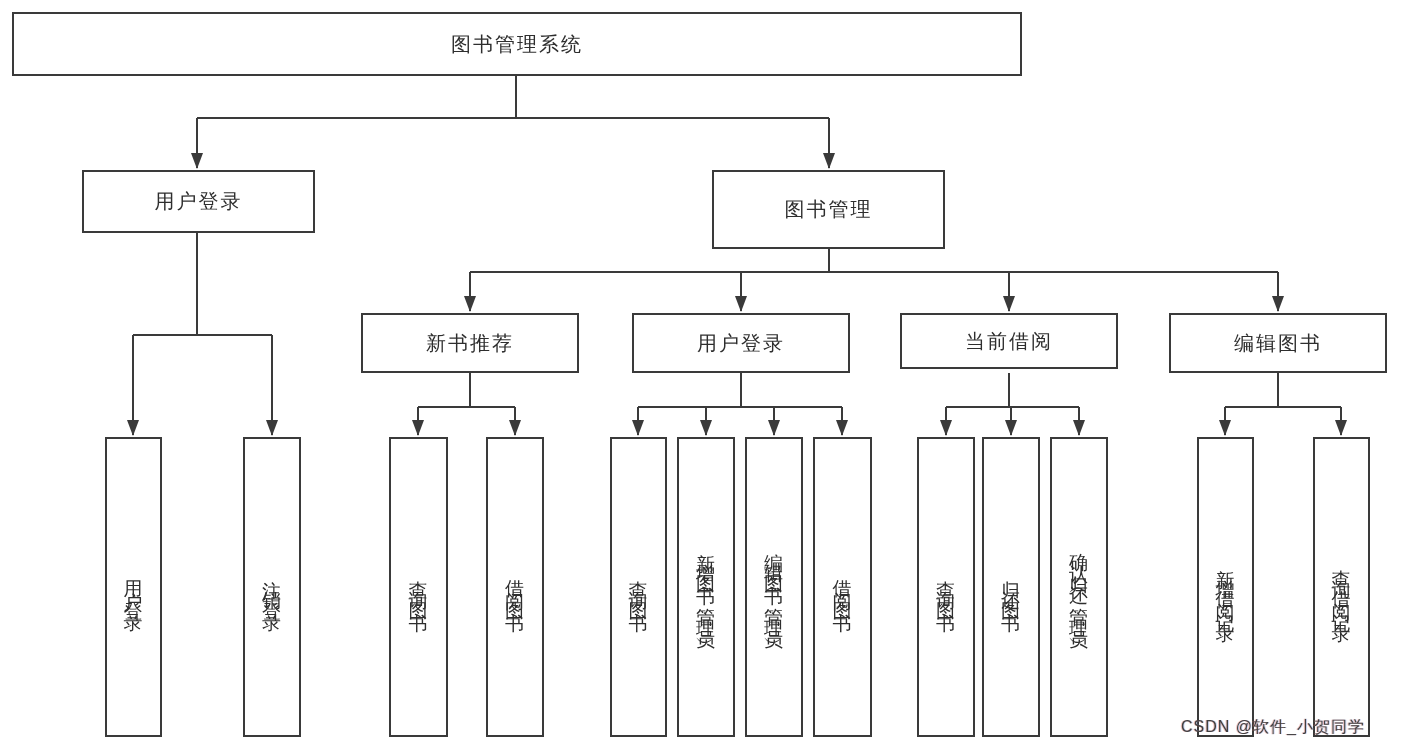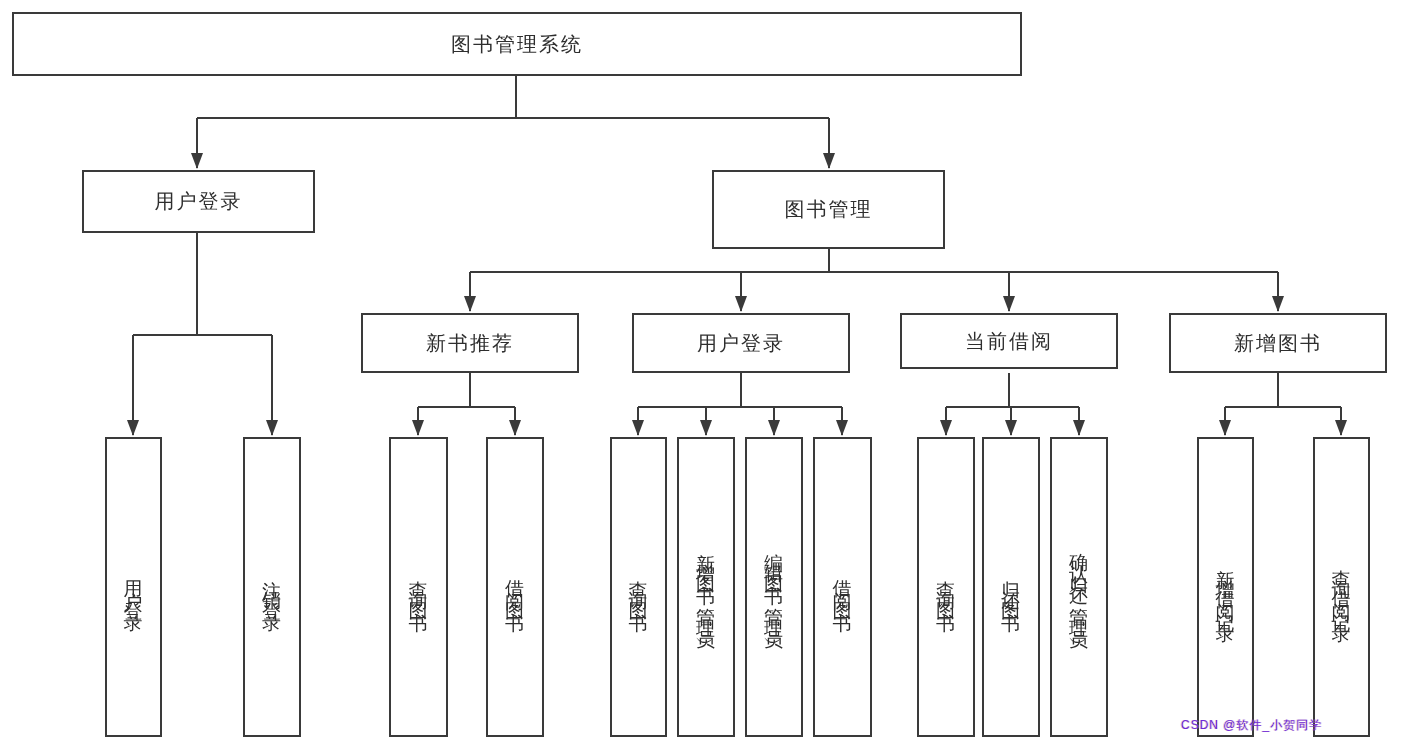--- a/index.html
+++ b/index.html
@@ -54,22 +54,22 @@
     font-size: 19px;
     letter-spacing: 11px;
     line-height: 1;
     white-space: normal;
   }
   #watermark {
     position: absolute;
     left: 1181px;
     top: 717px;
     z-index: 3;
-    font-size: 12px;
-    color: #6d28d9;
+    font-size: 16px;
+    color: #404040;
     letter-spacing: 1px;
     white-space: nowrap;
     text-shadow: -1px 0 0 rgba(226, 120, 110, 0.45), 1px 0 0 rgba(130, 150, 230, 0.4);
   }
 </style>
 </head>
 <body>
 
 <div id="canvas">
 
@@ -123,21 +123,21 @@
   <div class="node" style="left:361px; top:313px; width:218px; height:60px;">
     <span class="lbl">新书推荐</span>
   </div>
   <div class="node" style="left:632px; top:313px; width:218px; height:60px;">
     <span class="lbl">用户登录</span>
   </div>
   <div class="node" style="left:900px; top:313px; width:218px; height:56px;">
     <span class="lbl">当前借阅</span>
   </div>
   <div class="node" style="left:1169px; top:313px; width:218px; height:60px;">
-    <span class="lbl">新增图书</span>
+    <span class="lbl">编辑图书</span>
   </div>
 
   <div class="node vert" style="left:105px; top:437px; width:57px; height:300px;">
     <span class="lbl">用户登录</span>
   </div>
   <div class="node vert" style="left:243px; top:437px; width:58px; height:300px;">
     <span class="lbl">注销登录</span>
   </div>
 
   <div class="node vert" style="left:389px; top:437px; width:59px; height:300px;">

